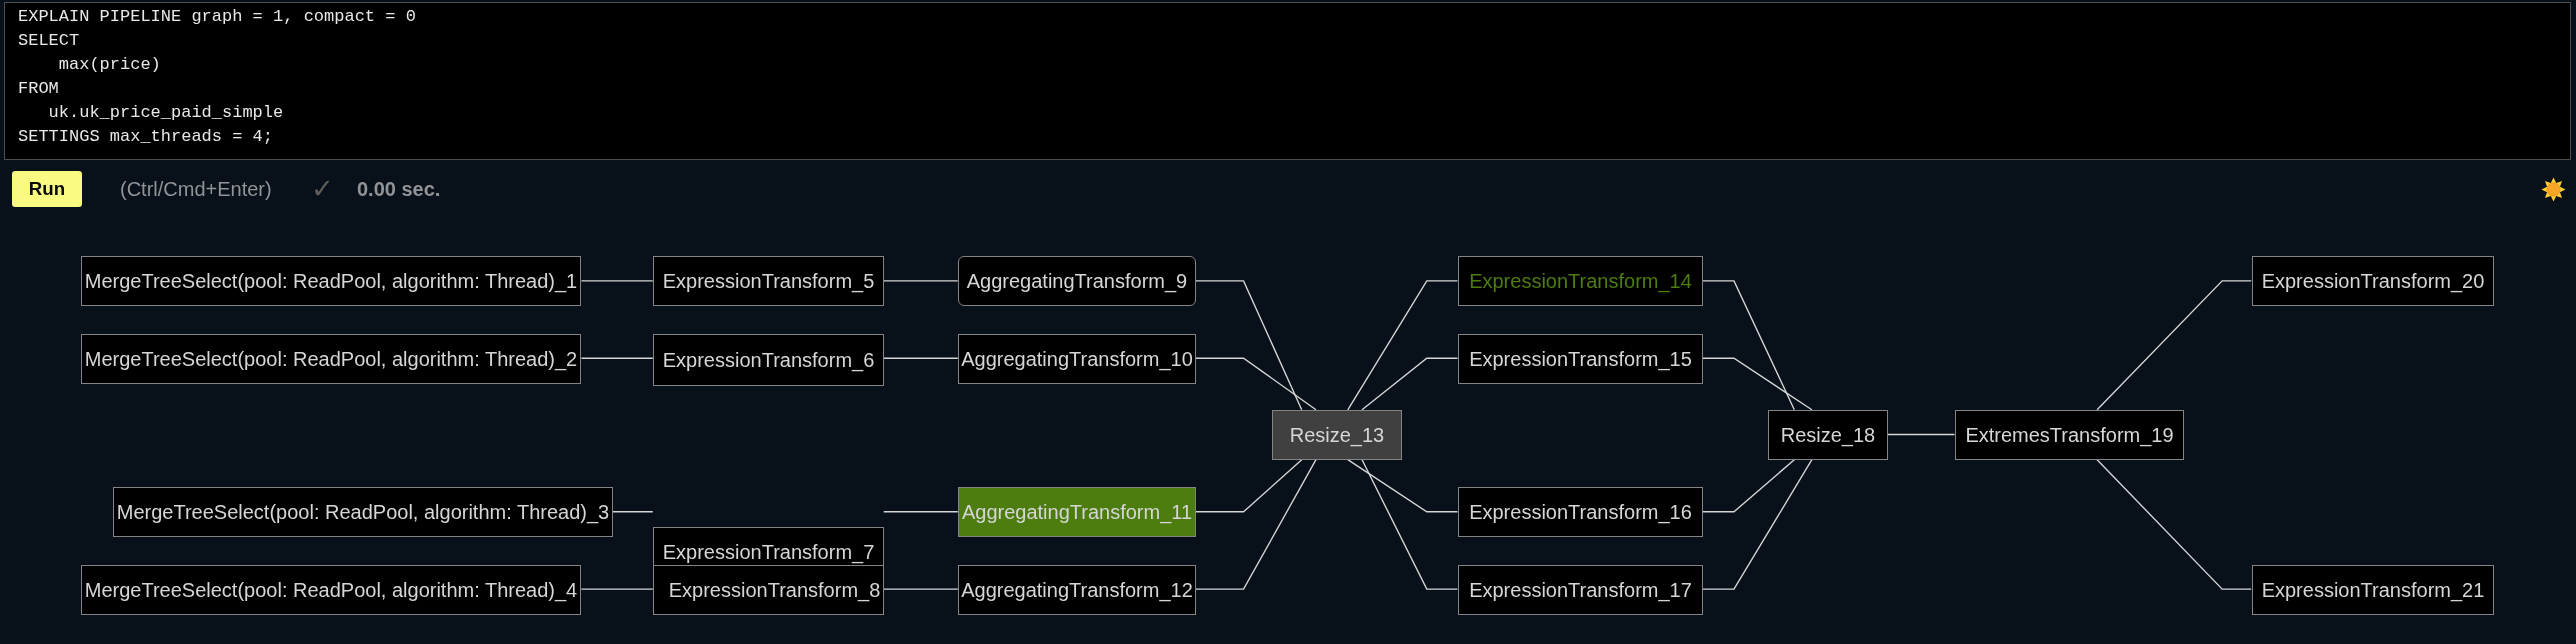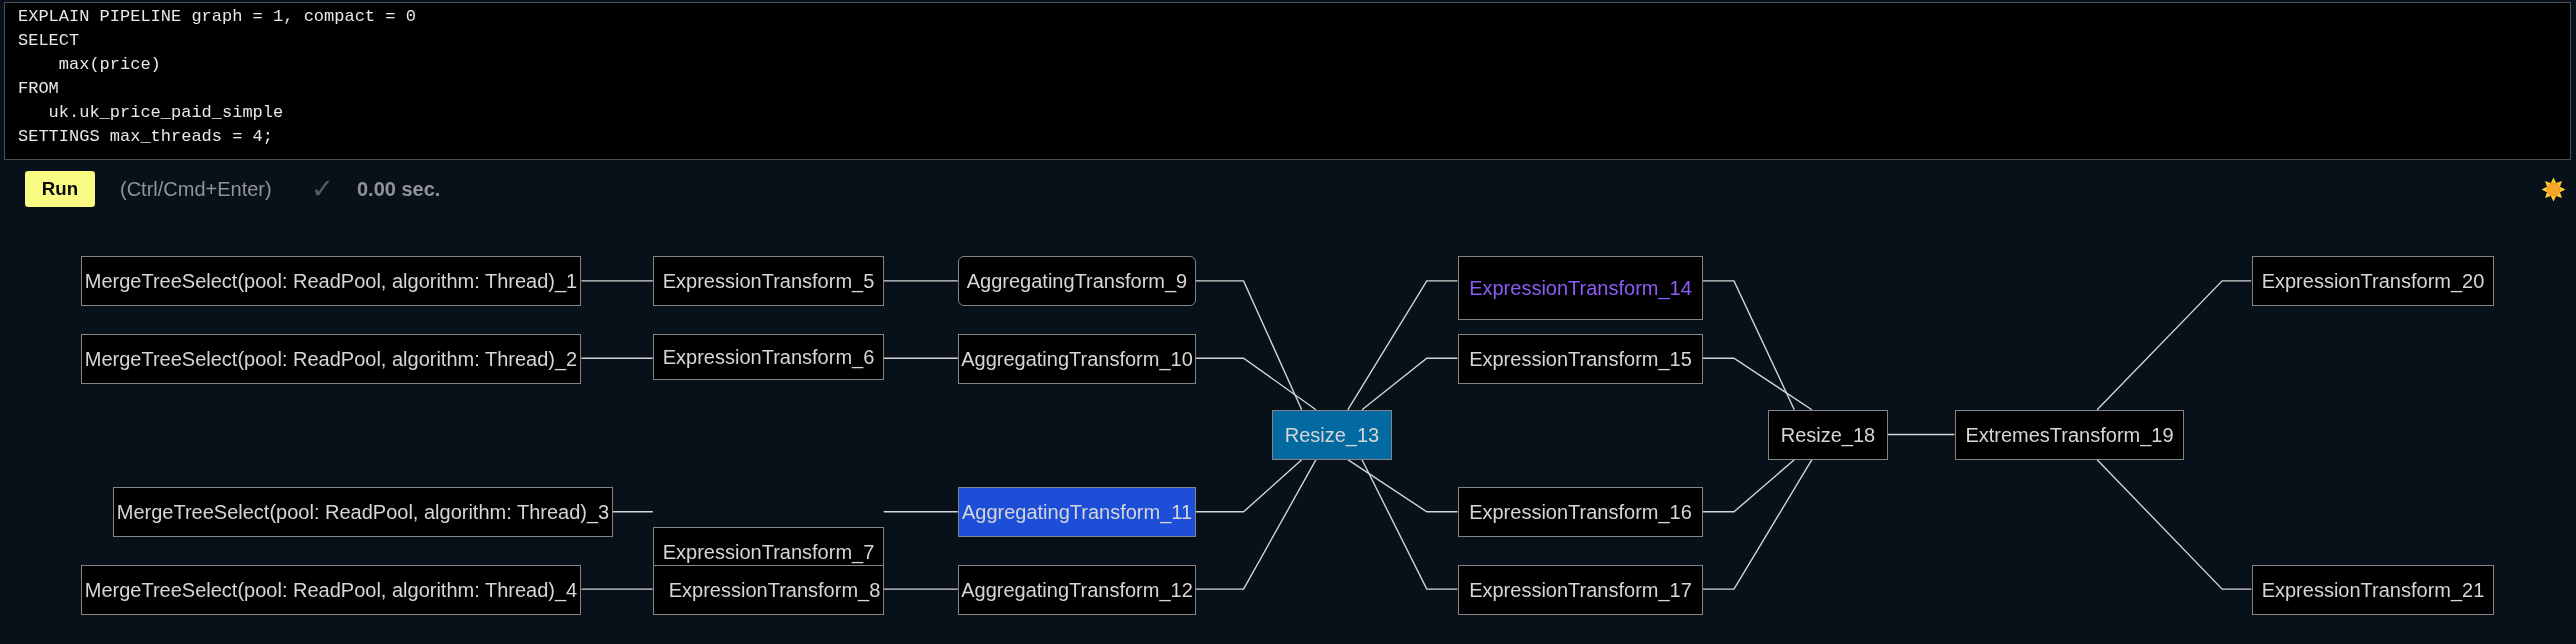--- a/index.html
+++ b/index.html
@@ -14,21 +14,21 @@
   }
   .editor pre {
     font-family:"Liberation Mono", monospace;
     font-size:17px; line-height:24px; color:#e8e8e8;
     padding:2.2px 11px 0 12.6px; white-space:pre;
   }
 
   
   .toolbar { position:absolute; left:0; top:159px; width:2576px; height:60px; }
   .run-btn {
-    position:absolute; left:25px; top:12px; width:70px; height:36px;
+    position:absolute; left:12px; top:12px; width:70px; height:36px;
     border:none; border-radius:3.3px; background:#f9fa81;
     font-family:"Liberation Sans", sans-serif; font-weight:bold; font-size:18.7px; color:#0b0b0b;
     cursor:pointer;
   }
   .tb-text { position:absolute; top:12px; height:36px; line-height:36px; font-size:20px; color:#919396; white-space:nowrap; }
   .hint { left:120px; }
   .check { left:311px; font-size:27.4px; color:#5c5c5c; }
   .elapsed { left:357px;font-weight:bold; }
   .stats { right:60px; }
   .sun { position:absolute; left:2541px; top:12px; width:25px; height:25px; margin-top:5.5px; cursor:pointer; }
@@ -89,29 +89,29 @@
     <polyline points="3439,792 3562,792" stroke="#d6d6d6"></polyline>
     <polyline points="3822,747 4050,512 4103,512" stroke="#d6d6d6"></polyline>
     <polyline points="3822,838 4050,1074 4103,1074" stroke="#d6d6d6"></polyline>
   </svg>
 <div id="graph-nodes">
     <div class="gnode" style="left: 81px; top: 256px; width: 500px; height: 50px; background: rgb(0, 0, 0); border-color: rgb(132, 132, 132); color: rgb(214, 214, 214); text-align: center;">MergeTreeSelect(pool: ReadPool, algorithm: Thread)_1</div>
     <div class="gnode" style="left: 81px; top: 334px; width: 500px; height: 50px; background: rgb(0, 0, 0); border-color: rgb(132, 132, 132); color: rgb(214, 214, 214);">MergeTreeSelect(pool: ReadPool, algorithm: Thread)_2</div>
     <div class="gnode" style="left: 81px; top: 487px; width: 500px; height: 50px; background: rgb(0, 0, 0); border-color: rgb(132, 132, 132); color: rgb(214, 214, 214); margin-left: 32px;">MergeTreeSelect(pool: ReadPool, algorithm: Thread)_3</div>
     <div class="gnode" style="left: 81px; top: 565px; width: 500px; height: 50px; background: rgb(0, 0, 0); border-color: rgb(132, 132, 132); color: rgb(214, 214, 214);">MergeTreeSelect(pool: ReadPool, algorithm: Thread)_4</div>
     <div class="gnode" style="left: 653px; top: 256px; width: 231px; height: 50px; background: rgb(0, 0, 0); border-color: rgb(132, 132, 132); color: rgb(214, 214, 214);">ExpressionTransform_5</div>
-    <div class="gnode" style="left: 653px; top: 334px; width: 231px; height: 46px; background: rgb(0, 0, 0); border-color: rgb(132, 132, 132); color: rgb(214, 214, 214);">ExpressionTransform_6</div>
+    <div class="gnode" style="left: 653px; top: 334px; width: 231px; height: 52px; background: rgb(0, 0, 0); border-color: rgb(132, 132, 132); color: rgb(214, 214, 214);">ExpressionTransform_6</div>
     <div class="gnode" style="left: 653px; top: 487px; width: 231px; height: 50px; background: rgb(0, 0, 0); border-color: rgb(132, 132, 132); color: rgb(214, 214, 214); margin-top: 40px;">ExpressionTransform_7</div>
     <div class="gnode" style="left: 653px; top: 565px; width: 231px; height: 50px; background: rgb(0, 0, 0); border-color: rgb(132, 132, 132); color: rgb(214, 214, 214); padding-left: 12px;">ExpressionTransform_8</div>
     <div class="gnode" style="left: 958px; top: 256px; width: 238px; height: 50px; background: rgb(0, 0, 0); border-color: rgb(132, 132, 132); color: rgb(214, 214, 214); border-radius: 6px;">AggregatingTransform_9</div>
     <div class="gnode" style="left: 958px; top: 334px; width: 238px; height: 50px; background: rgb(0, 0, 0); border-color: rgb(132, 132, 132); color: rgb(214, 214, 214);">AggregatingTransform_10</div>
-    <div class="gnode" style="left: 958px; top: 487px; width: 238px; height: 50px; background: #1d4ed8; border-color: rgb(132, 132, 132); color: rgb(214, 214, 214);">AggregatingTransform_11</div>
+    <div class="gnode" style="left: 958px; top: 487px; width: 238px; height: 50px; background: #4d7c0f; border-color: rgb(132, 132, 132); color: rgb(214, 214, 214);">AggregatingTransform_11</div>
     <div class="gnode" style="left: 958px; top: 565px; width: 238px; height: 50px; background: rgb(0, 0, 0); border-color: rgb(132, 132, 132); color: rgb(214, 214, 214);">AggregatingTransform_12</div>
-    <div class="gnode" style="left: 1272px; top: 410px; width: 120px; height: 50px; background: #0369a1; border-color: rgb(132, 132, 132); color: rgb(214, 214, 214); text-align: right;">Resize_13</div>
-    <div class="gnode" style="left: 1458px; top: 256px; width: 245px; height: 64px; background: rgb(0, 0, 0); border-color: rgb(132, 132, 132); color: #8b5cf6;">ExpressionTransform_14</div>
+    <div class="gnode" style="left: 1272px; top: 410px; width: 130px; height: 50px; background: #404040; border-color: rgb(132, 132, 132); color: rgb(214, 214, 214); text-align: right;">Resize_13</div>
+    <div class="gnode" style="left: 1458px; top: 256px; width: 245px; height: 50px; background: rgb(0, 0, 0); border-color: rgb(132, 132, 132); color: #4d7c0f;">ExpressionTransform_14</div>
     <div class="gnode" style="left: 1458px; top: 334px; width: 245px; height: 50px; background: rgb(0, 0, 0); border-color: rgb(132, 132, 132); color: rgb(214, 214, 214);">ExpressionTransform_15</div>
     <div class="gnode" style="left: 1458px; top: 487px; width: 245px; height: 50px; background: rgb(0, 0, 0); border-color: rgb(132, 132, 132); color: rgb(214, 214, 214);">ExpressionTransform_16</div>
     <div class="gnode" style="left: 1458px; top: 565px; width: 245px; height: 50px; background: rgb(0, 0, 0); border-color: rgb(132, 132, 132); color: rgb(214, 214, 214);">ExpressionTransform_17</div>
     <div class="gnode" style="left: 1768px; top: 410px; width: 120px; height: 50px; background: rgb(0, 0, 0); border-color: rgb(132, 132, 132); color: rgb(214, 214, 214);">Resize_18</div>
     <div class="gnode" style="left: 1955px; top: 410px; width: 229px; height: 50px; background: rgb(0, 0, 0); border-color: rgb(132, 132, 132); color: rgb(214, 214, 214);">ExtremesTransform_19</div>
     <div class="gnode" style="left: 2252px; top: 256px; width: 242px; height: 50px; background: rgb(0, 0, 0); border-color: rgb(132, 132, 132); color: rgb(214, 214, 214);">ExpressionTransform_20</div>
     <div class="gnode" style="left: 2252px; top: 565px; width: 242px; height: 50px; background: rgb(0, 0, 0); border-color: rgb(132, 132, 132); color: rgb(214, 214, 214);">ExpressionTransform_21</div>
   </div>
 
 

